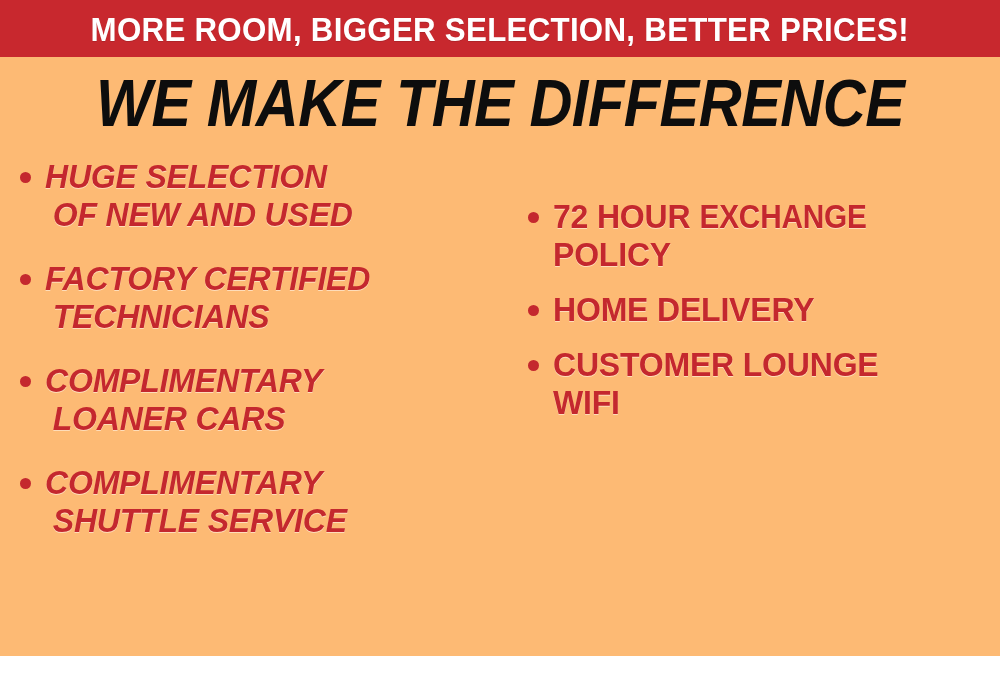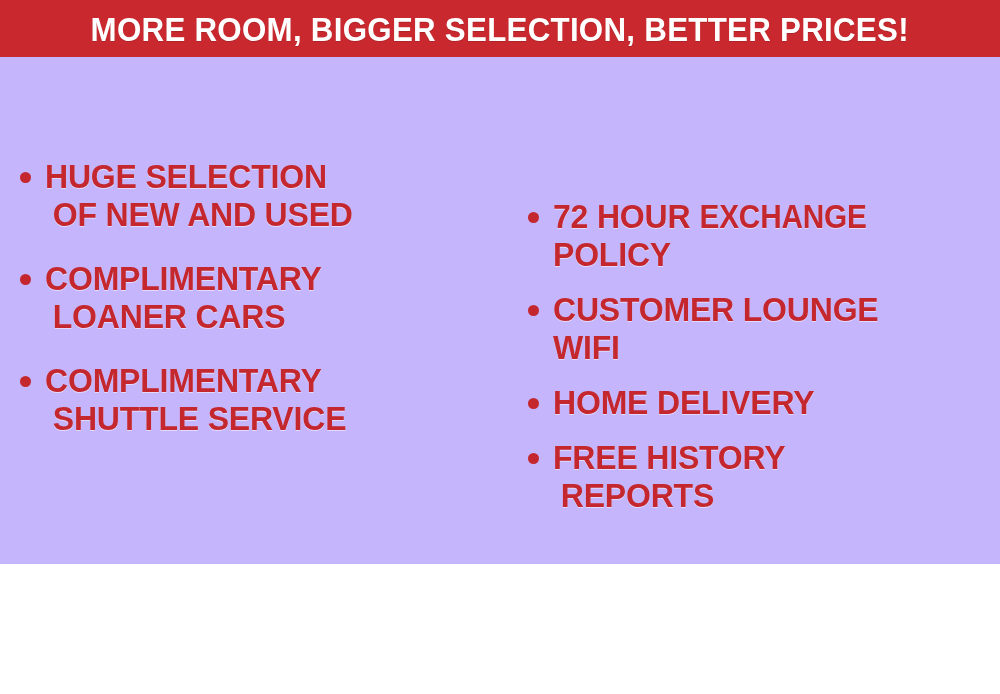--- a/index.html
+++ b/index.html
@@ -11,22 +11,22 @@
     width: 1000px;
     height: 694px;
     background: #ffffff;
     font-family: "Liberation Sans", sans-serif;
     overflow: hidden;
   }
 
   #ad-root {
     position: relative;
     width: 1000px;
-    height: 564px;
-    background: #c4b5fd;
+    height: 656px;
+    background: #fdba74;
   }
 
   
   .banner {
     position: absolute;
     left: 0;
     top: 0;
     width: 1000px;
     height: 57px;
     background: #c8282e;
@@ -83,20 +83,21 @@
     display: flex;
     align-items: flex-start;
   }
   .column {
     box-sizing: border-box;
     height: 100%;
   }
   .column-left {
     width: 505px;
     padding-left: 20px;
+    font-style: italic;
   }
   .column-right {
     width: 495px;
     padding-left: 23px;
     margin-top: 40px;
   }
 
   .bullet-item {
     display: flex;
     align-items: flex-start;
@@ -143,34 +144,44 @@
 </style>
 </head>
 <body>
 
 <div id="ad-root">
 
   <div class="banner">
     <div class="banner-text">MORE ROOM, BIGGER SELECTION, BETTER PRICES!</div>
   </div>
 
+  <div class="headline-wrap">
+    <div class="headline">WE MAKE THE DIFFERENCE</div>
+  </div>
 
   <div class="columns">
 
     <div class="column column-left">
 
       <div class="bullet-item">
         <span class="bullet-dot"></span>
         <span class="bullet-text">
           <span class="ln">HUGE SELECTION</span>
           <span class="ln indent">OF NEW AND USED</span>
         </span>
       </div>
 
 
+      <div class="bullet-item">
+        <span class="bullet-dot"></span>
+        <span class="bullet-text">
+          <span class="ln">FACTORY CERTIFIED</span>
+          <span class="ln indent">TECHNICIANS</span>
+        </span>
+      </div>
 
       <div class="bullet-item">
         <span class="bullet-dot"></span>
         <span class="bullet-text">
           <span class="ln">COMPLIMENTARY</span>
           <span class="ln indent">LOANER CARS</span>
         </span>
       </div>
 
       <div class="bullet-item">
@@ -189,39 +200,32 @@
         <span class="bullet-dot"></span>
         <span class="bullet-text">
           <span class="ln"><span>72 HOUR </span><span class="tight">EXCHANGE</span></span>
           <span class="ln">POLICY</span>
         </span>
       </div>
 
       <div class="bullet-item">
         <span class="bullet-dot"></span>
         <span class="bullet-text">
+          <span class="ln">HOME DELIVERY</span>
+        </span>
+      </div>
+
+      <div class="bullet-item">
+        <span class="bullet-dot"></span>
+        <span class="bullet-text">
           <span class="ln">CUSTOMER LOUNGE</span>
           <span class="ln">WIFI</span>
         </span>
       </div>
 
-      <div class="bullet-item">
-        <span class="bullet-dot"></span>
-        <span class="bullet-text">
-          <span class="ln">HOME DELIVERY</span>
-        </span>
-      </div>
-
-
-
-      <div class="bullet-item">
-        <span class="bullet-dot"></span>
-        <span class="bullet-text">
-          <span class="ln">FREE HISTORY</span>
-          <span class="ln indent">REPORTS</span>
-        </span>
-      </div>
+
+
 
     </div>
 
   </div>
 
 </div>
 
 </body></html>

